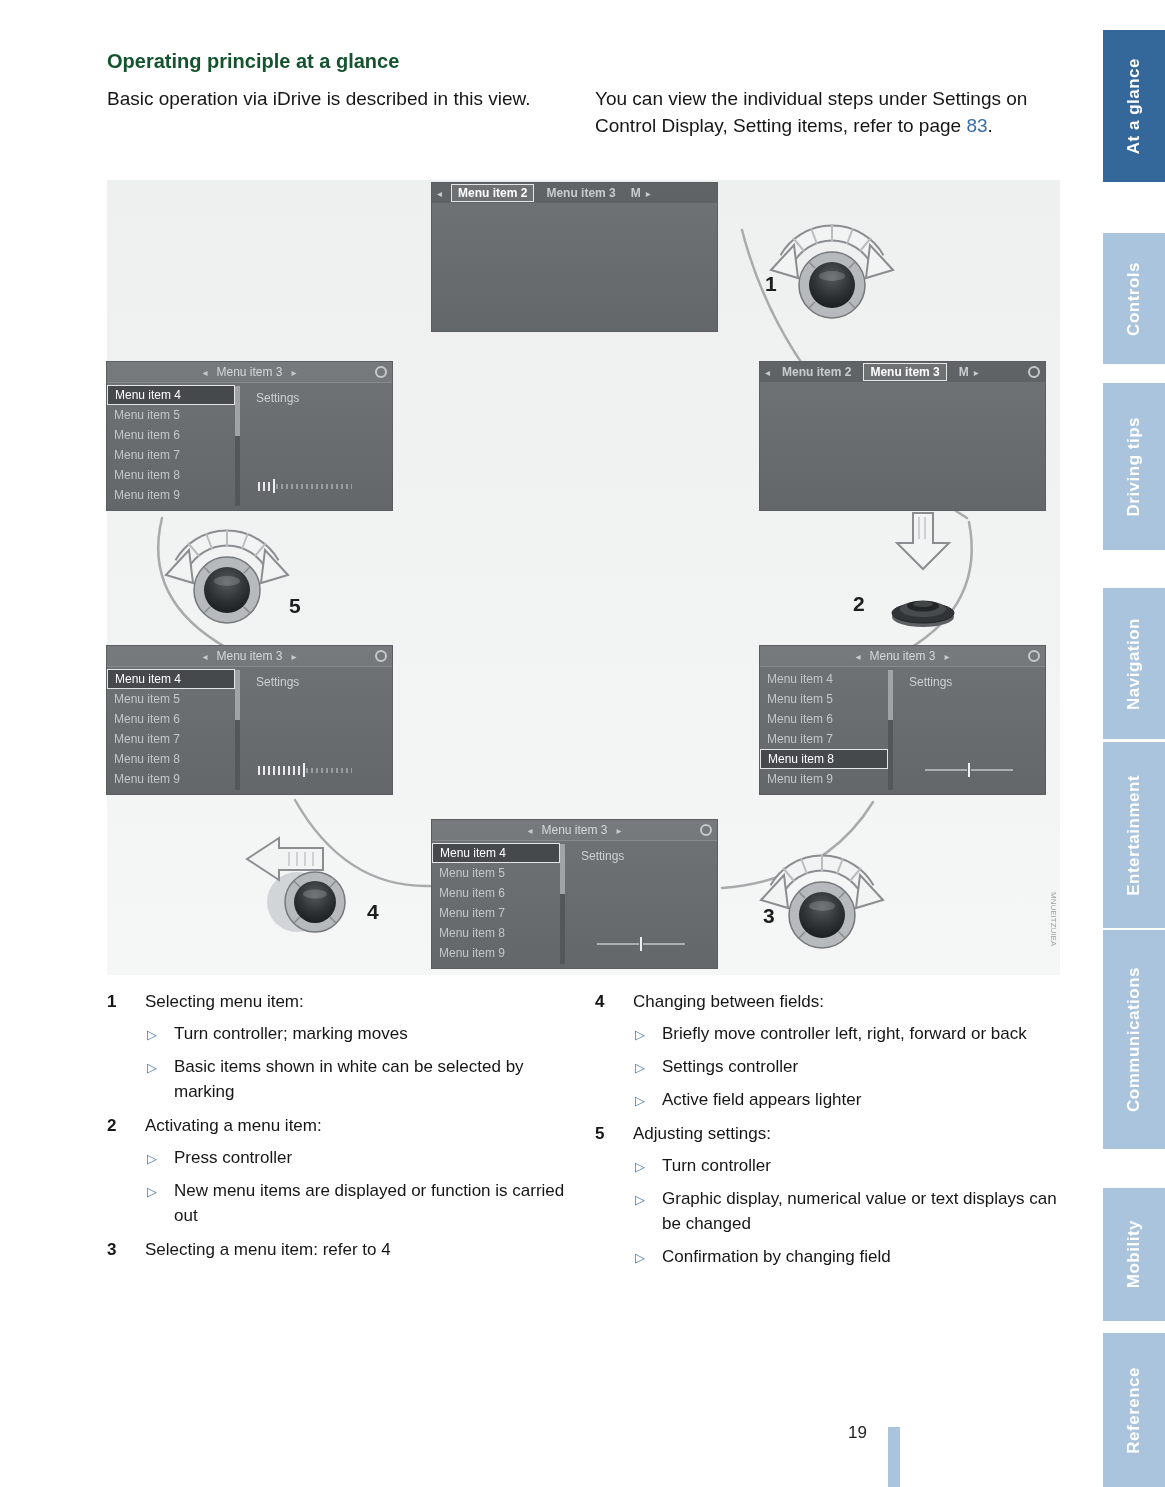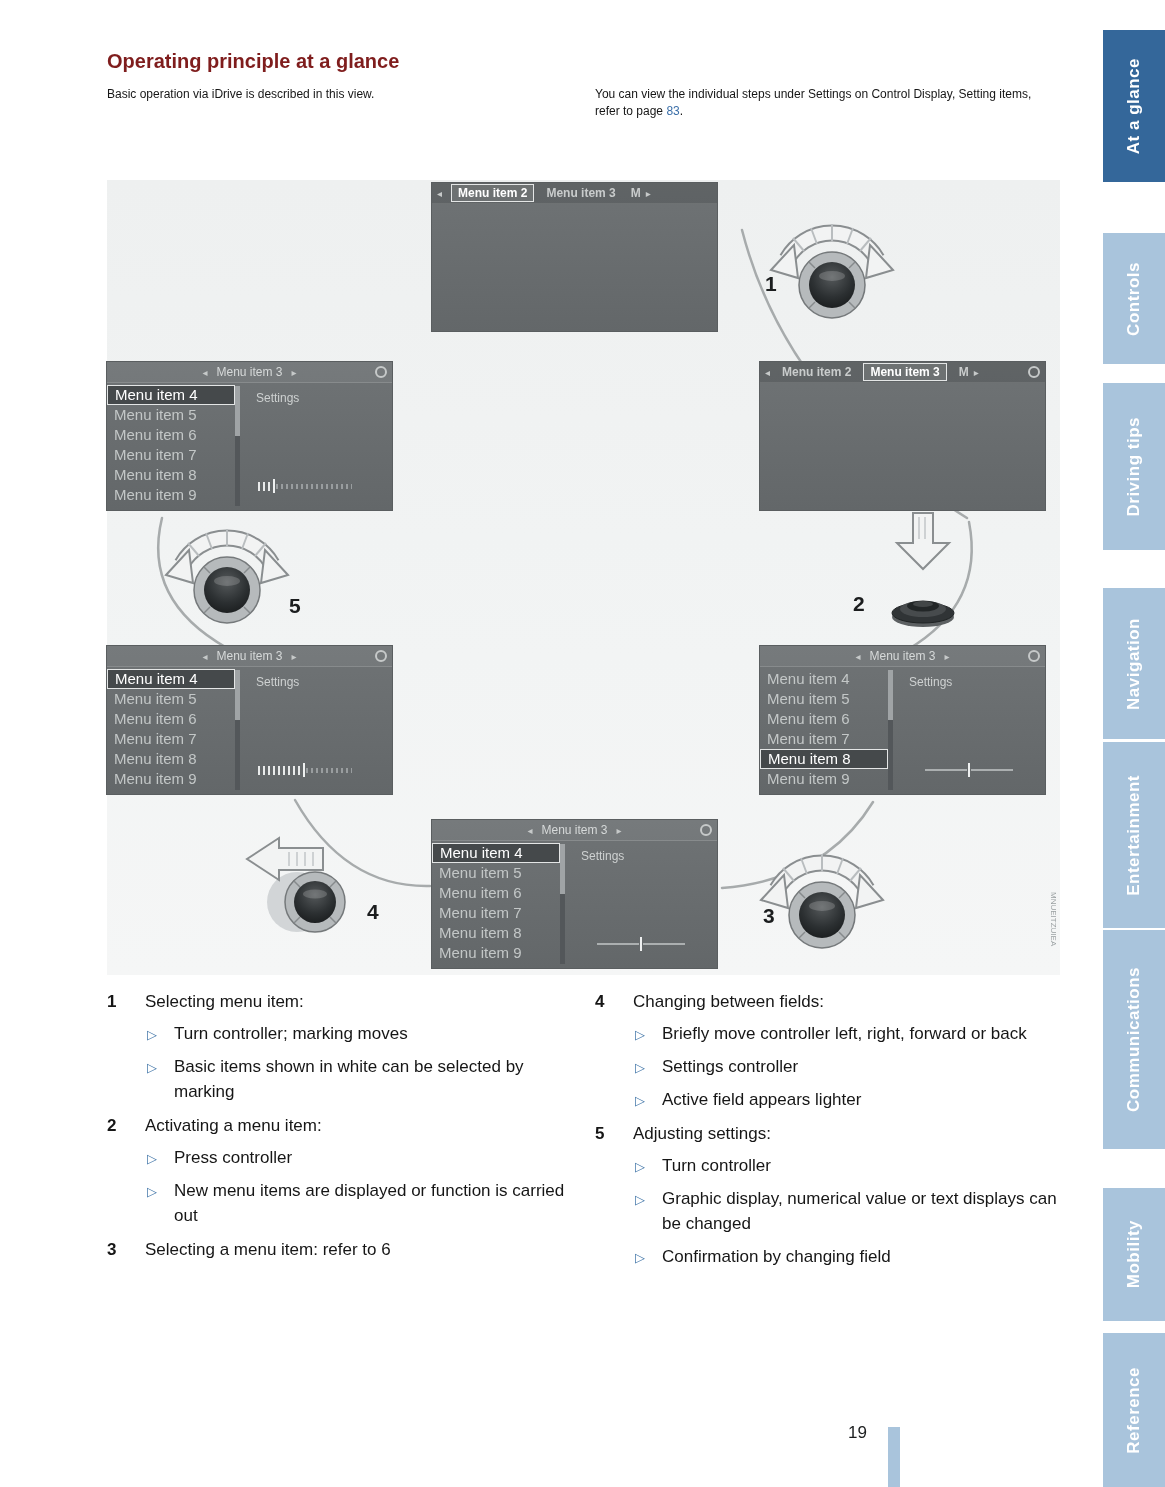--- a/index.html
+++ b/index.html
@@ -15,22 +15,22 @@
     background:#a9c4dc; color:#ffffff;
     display:flex; align-items:center; justify-content:center;
   }
   .side-tab.active { background:#34679a; }
   .side-tab span {
     writing-mode:vertical-rl; transform:rotate(180deg);
     font-weight:bold; font-size:17px; letter-spacing:.5px; white-space:nowrap;
   }
 
   
-  .heading { position:absolute; left:107px; top:50px; font-size:20px; font-weight:bold; color:#7f1d1d; }
-  .intro { position:absolute; top:86px; font-size:12px; line-height:1.4; color:#161616; }
+  .heading { position:absolute; left:107px; top:50px; font-size:20px; font-weight:bold; color:#14532d; }
+  .intro { position:absolute; top:86px; font-size:19px; line-height:1.4; color:#161616; }
   .intro.left  { left:107px; width:445px; }
   .intro.right { left:595px; width:455px; }
   .pagelink { color:#3a6ea8; cursor:pointer; }
 
   
   .diagram {
     position:absolute; left:107px; top:180px; width:953px; height:795px;
     background:linear-gradient(180deg,#eef0f0 0%,#f2f4f4 60%,#f5f6f6 100%);
   }
   .arcs { position:absolute; left:0; top:0; pointer-events:none; }
@@ -56,21 +56,21 @@
     display:flex; align-items:center; gap:9px; padding-left:5px;
     font-size:12px; color:#c9cccc;
     background:rgba(0,0,0,.13); border-bottom:1px solid rgba(255,255,255,.1);
   }
   .tab { padding:1px 3px; white-space:nowrap;font-weight:bold; }
   .tab.boxed { border:1px solid #e4e6e6; background:rgba(255,255,255,.09); color:#ffffff; padding:1px 6px; }
   .tight { margin-left:-7px; }
 
   .scr-body { display:flex; height:126px; }
   .menu-col { width:128px; padding-top:2px; }
-  .mi { height:20px; line-height:20px; padding-left:7px; font-size:15px; color:#c3c7c7; white-space:nowrap; }
+  .mi { height:20px; line-height:20px; padding-left:7px; font-size:12px; color:#c3c7c7; white-space:nowrap; }
   .mi.sel { background:#45494b; border:1px solid #e4e6e6; color:#ffffff; line-height:18px; }
   .scrollbar { width:5px; background:#53575a; margin:3px 0; position:relative; }
   .scrollbar .thumb { position:absolute; top:0; left:0; width:100%; height:42%; background:#a0a4a6; }
   .settings-col { flex:1; position:relative; }
   .settings-label { padding:8px 0 0 16px; font-size:12px; color:#ced1d1; }
 
   .slider { position:absolute; bottom:16px; left:18px; display:flex; align-items:center; height:14px; }
   .sl-bars { height:9px; background:repeating-linear-gradient(90deg,#e9ebeb 0 2px,transparent 2px 5px); }
   .sl-cursor { width:2px; height:14px; background:#eef0f0; margin:0 1px; }
   .sl-dots { height:5px; background:repeating-linear-gradient(90deg,#999d9f 0 2px,transparent 2px 5px); }
@@ -439,21 +439,21 @@
           <span class="btxt">Press controller</span>
         </div>
       <div class="ins-bullet">
           <span class="tri">▷</span>
           <span class="btxt">New menu items are displayed or function is carried out</span>
         </div>
     </div>
     <div class="ins-item">
       <div class="ins-title-row">
         <span class="ins-num">3</span>
-        <span class="ins-title">Selecting a menu item: refer to 6</span>
+        <span class="ins-title">Selecting a menu item: refer to 4</span>
       </div>
     </div>
   </div>
 
   <div class="ins-col r">
     <div class="ins-item">
       <div class="ins-title-row">
         <span class="ins-num">4</span>
         <span class="ins-title">Changing between fields:</span>
       </div>

